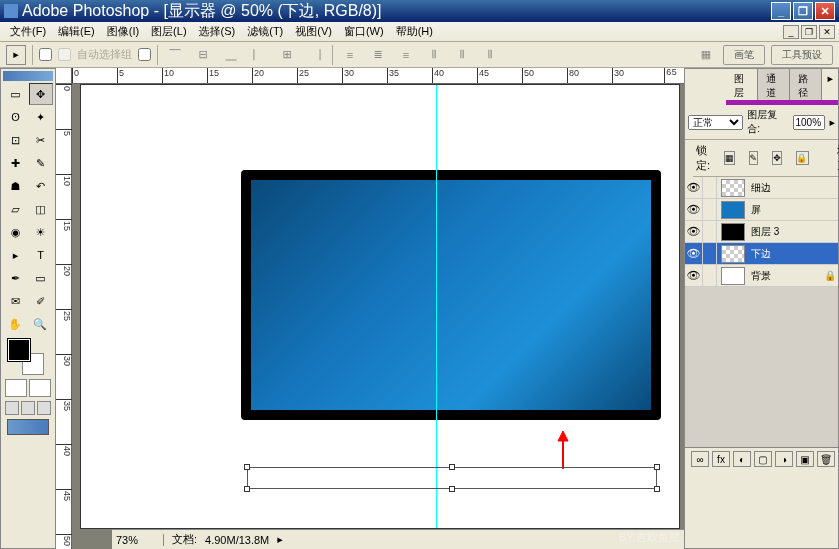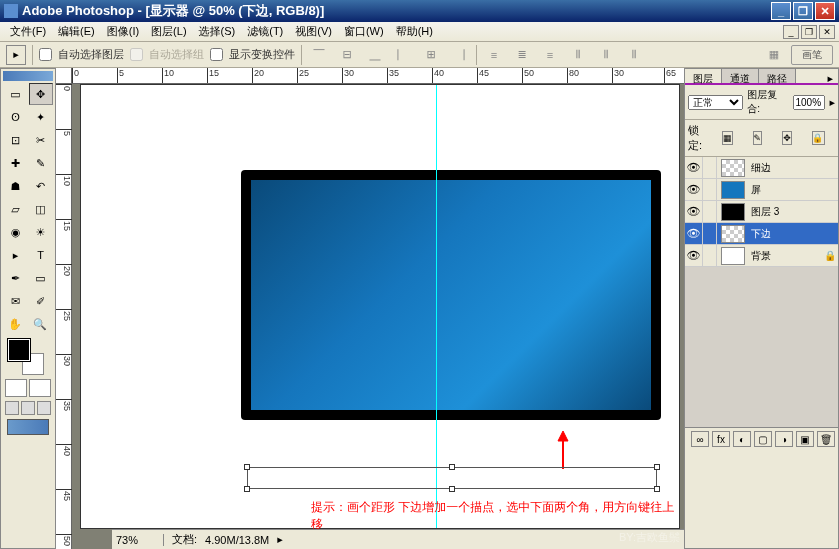--- a/index.html
+++ b/index.html
@@ -1,20 +1,20 @@
 <!DOCTYPE html>
 <html><head>
 <meta charset="utf-8">
 <style>
 * { margin: 0; padding: 0; box-sizing: border-box; font-family: "Microsoft YaHei", sans-serif; font-size: 11px; }
 body { background: #ece9d8; width: 839px; height: 549px; overflow: hidden; position: relative; }
 
 .titlebar { background: linear-gradient(to bottom, #3a6ea5, #0a246a); height: 22px; display: flex; align-items: center; padding: 0 4px; color: white; }
 .titlebar .icon { width: 14px; height: 14px; background: #5a8ed0; margin-right: 4px; }
-.titlebar .title { flex: 1; font-weight: bold; font-size: 13px; }
+.titlebar .title { flex: 1; font-weight: normal; font-size: 16px; }
 .titlebar .winbtn { width: 20px; height: 18px; margin-left: 2px; display: flex; align-items: center; justify-content: center; border: 1px solid #fff; background: linear-gradient(to bottom, #5a8ed0, #3a6ea5); color: white; font-weight: bold; }
 .titlebar .winbtn.close { background: linear-gradient(to bottom, #e86050, #c03020); }
 
 .menubar { background: linear-gradient(to bottom, #f4f3ee, #ece9d8); height: 20px; display: flex; align-items: center; padding: 0 4px; border-bottom: 1px solid #aca899; }
 .menubar .menu { padding: 2px 6px; cursor: default; }
 .menubar .winbtn-sm { width: 16px; height: 14px; margin-left: 2px; background: #ece9d8; border: 1px solid #888; display: flex; align-items: center; justify-content: center; font-size: 9px; }
 
 .optionsbar { background: #ece9d8; height: 26px; display: flex; align-items: center; padding: 0 6px; border-bottom: 1px solid #aca899; gap: 6px; }
 .optionsbar .movetool { width: 20px; height: 20px; display: flex; align-items: center; justify-content: center; border: 1px solid #888; }
 .optionsbar .sep { width: 1px; height: 20px; background: #aca899; }
@@ -57,30 +57,30 @@
 
 .hint-arrow { position: absolute; top: 346px; left: 475px; }
 .hint-arrow svg { stroke: #ff0000; fill: #ff0000; }
 
 .hint-rect { position: absolute; top: 382px; left: 166px; width: 410px; height: 22px; border: 1px solid #555; }
 .hint-handle { position: absolute; width: 6px; height: 6px; background: #fff; border: 1px solid #333; }
 
 .hint-text { position: absolute; top: 414px; left: 230px; color: #ff0000; font-size: 12px; }
 
 .panels { width: 155px; display: flex; flex-direction: column; }
-.panel-tabs { display: flex; background: #ece9d8; height: 16px; border-bottom: 2px solid #a21caf; }
+.panel-tabs { display: flex; background: #ece9d8; height: 36px; border-bottom: 5px solid #a21caf; margin-left: 41px; }
 .panel-tab { padding: 3px 8px; background: #d4d0c8; border-right: 1px solid #888; font-size: 10px; }
 .panel-tab.active { background: #ece9d8; }
 
 .layers-panel { background: #ece9d8; border: 1px solid #888; flex: 1; }
 .layer-opts { padding: 3px; display: flex; align-items: center; gap: 4px; border-bottom: 1px solid #aca899; }
 .layer-opts select { font-size: 10px; width: 56px; }
 .layer-opts .olabel { font-size: 10px; }
 .layer-opts input { width: 32px; font-size: 10px; }
-.layer-lock { padding: 3px; display: flex; align-items: center; gap: 20px; border-bottom: 1px solid #aca899; font-size: 10px; }
+.layer-lock { padding: 3px; display: flex; align-items: center; gap: 14px; border-bottom: 1px solid #aca899; font-size: 10px; margin-left: 8px; }
 .layer-lock .lockicon { width: 14px; height: 14px; border: 1px solid #888; display: inline-flex; align-items: center; justify-content: center; font-size: 9px; }
 
 .layer-list { background: #ece9d8; }
 .layer-row { display: flex; align-items: center; height: 22px; border-bottom: 1px solid #ccc; background: #ece9d8; }
 .layer-row.selected { background: #316ac5; color: #fff; }
 .layer-eye { width: 18px; height: 22px; display: flex; align-items: center; justify-content: center; border-right: 1px solid #ccc; }
 .layer-link { width: 14px; border-right: 1px solid #ccc; height: 22px; }
 .layer-thumb { width: 24px; height: 18px; margin: 0 4px; border: 1px solid #888; background: #fff; position: relative; }
 .layer-name { flex: 1; font-size: 10px; padding-left: 2px; }
 .layer-locked { width: 14px; font-size: 10px; }
@@ -117,42 +117,41 @@
   <div style="flex:1"></div>
   <div class="winbtn-sm">_</div>
   <div class="winbtn-sm">❐</div>
   <div class="winbtn-sm">✕</div>
 </div>
 
 <div class="optionsbar">
   <div class="movetool">▸</div>
   <div class="sep"></div>
   <input type="checkbox" style="">
-  <span class="label">自动选择图层</span>
   <input type="checkbox" disabled="" style="">
   <span class="label disabled">自动选择组</span>
   <input type="checkbox" style="">
-  <span class="label">显示变换控件</span>
   <div class="sep"></div>
   <div class="iconbtn">⎺</div>
   <div class="iconbtn">⊟</div>
   <div class="iconbtn">⎽</div>
   <div class="iconbtn">⎸</div>
   <div class="iconbtn">⊞</div>
   <div class="iconbtn">⎹</div>
   <div class="sep"></div>
   <div class="iconbtn">≡</div>
   <div class="iconbtn">≣</div>
   <div class="iconbtn">≡</div>
   <div class="iconbtn">⫴</div>
   <div class="iconbtn">⫴</div>
   <div class="iconbtn">⫴</div>
   <div class="spacer"></div>
   <div class="iconbtn">▦</div>
   <div class="wellbtn">画笔</div>
+  <div class="wellbtn">工具预设</div>
 </div>
 
 <div class="workspace">
   <div class="toolbox">
     <div class="tb-header"></div>
     <div class="tb-grid">
       <div class="tb-tool">▭</div>
       <div class="tb-tool active">✥</div>
       <div class="tb-tool">ʘ</div>
       <div class="tb-tool">✦</div>
@@ -200,21 +199,21 @@
         <div class="tick" style="left: 135px;">15</div>
         <div class="tick" style="left: 180px;">20</div>
         <div class="tick" style="left: 225px;">25</div>
         <div class="tick" style="left: 270px;">30</div>
         <div class="tick" style="left: 315px;">35</div>
         <div class="tick" style="left: 360px;">40</div>
         <div class="tick" style="left: 405px;">45</div>
         <div class="tick" style="left: 450px;">50</div>
         <div class="tick" style="left: 495px;">80</div>
         <div class="tick" style="left: 540px;">30</div>
-        <div class="tick" style="left: 592px;">65</div>
+        <div class="tick" style="left: 592px; font-family: Liberation Mono, monospace;">65</div>
       </div>
     <div class="ruler-v" id="rulerV">
         <div class="tick" style="top: 0px;">0</div>
         <div class="tick" style="top: 45px;">5</div>
         <div class="tick" style="top: 90px;">10</div>
         <div class="tick" style="top: 135px;">15</div>
         <div class="tick" style="top: 180px;">20</div>
         <div class="tick" style="top: 225px;">25</div>
         <div class="tick" style="top: 270px;">30</div>
         <div class="tick" style="top: 315px;">35</div>
@@ -239,21 +238,20 @@
 
       <div class="hint-rect">
         <div class="hint-handle" style="top:-4px;left:-4px"></div>
         <div class="hint-handle" style="top:-4px;left:50%;margin-left:-3px"></div>
         <div class="hint-handle" style="top:-4px;right:-4px"></div>
         <div class="hint-handle" style="bottom:-4px;left:-4px"></div>
         <div class="hint-handle" style="bottom:-4px;left:50%;margin-left:-3px"></div>
         <div class="hint-handle" style="bottom:-4px;right:-4px"></div>
       </div>
 
-      <div class="hint-text">提示：画个距形 下边增加一个描点，选中下面两个角，用方向键往上移</div>
     </div>
 
     <div class="statusbar">
       <span class="zoom">73%</span>
       <span>文档:</span>
       <span>4.90M/13.8M</span>
       <span>▸</span>
     </div>
     <div class="watermark">BY:吉欧鱼鬃</div>
   </div>

